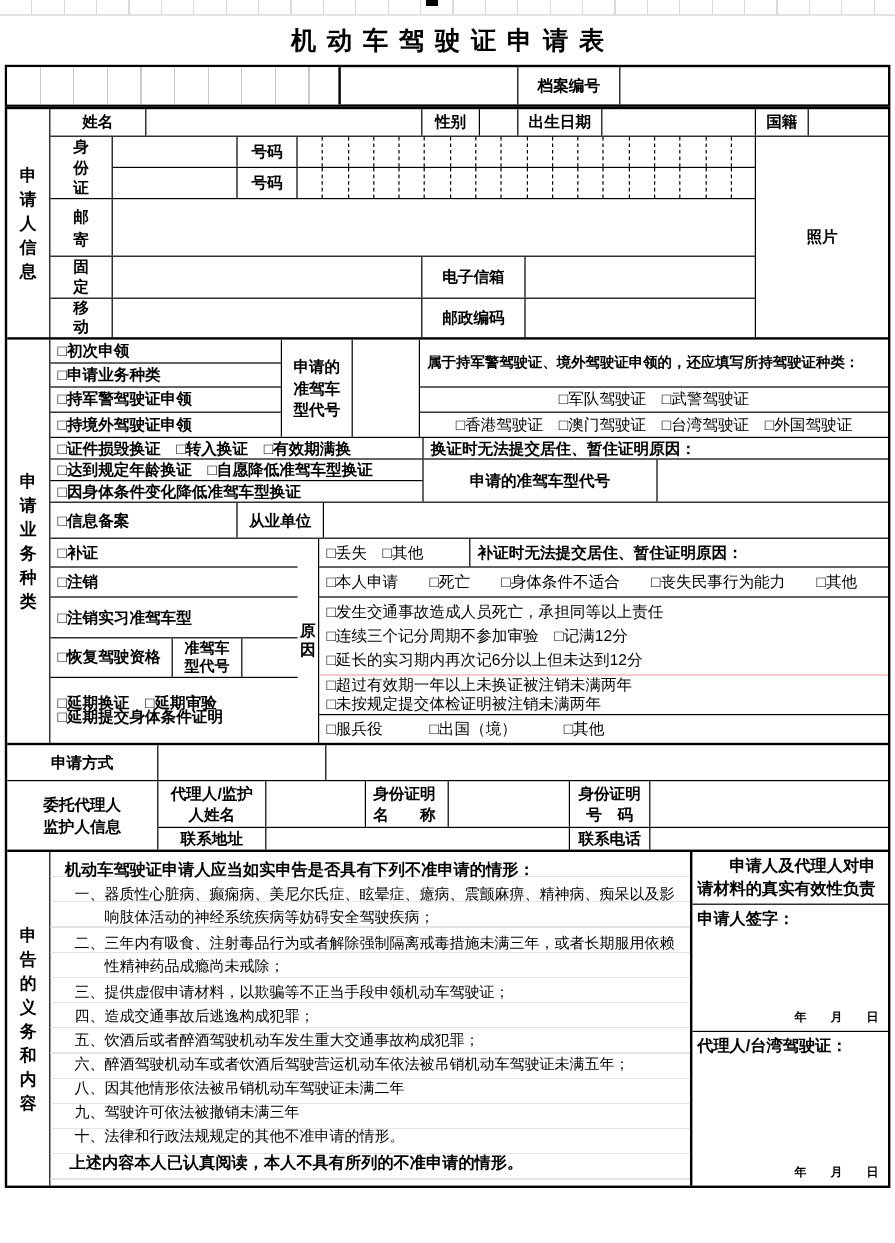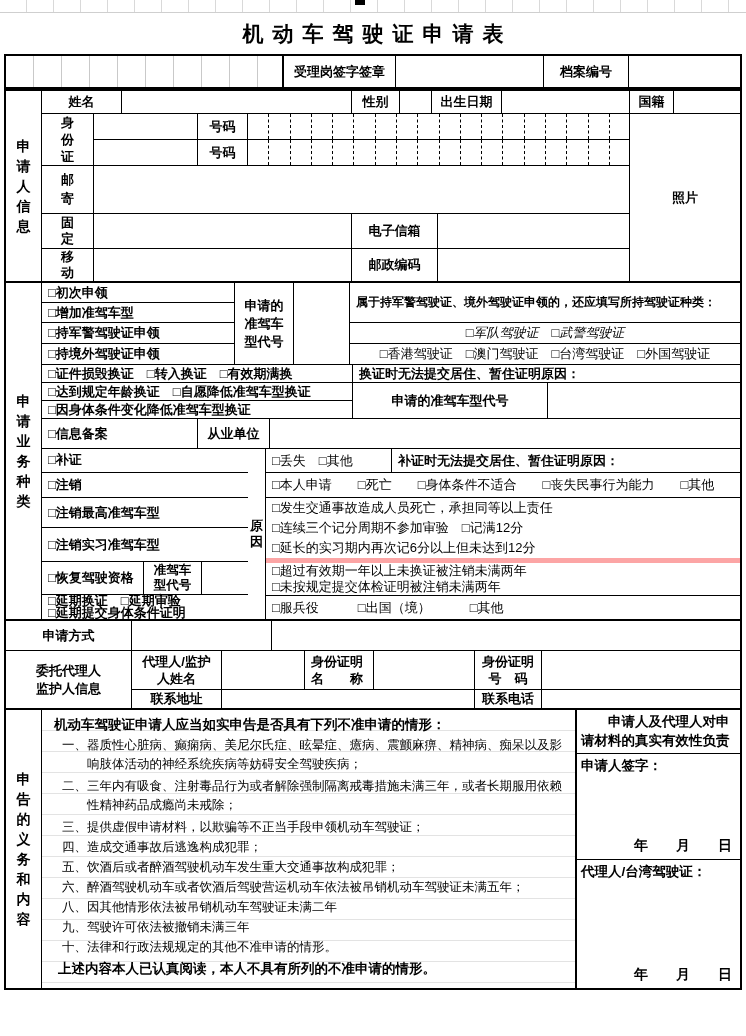--- a/index.html
+++ b/index.html
@@ -57,39 +57,38 @@
   }
   .decl-head { font-weight:bold; font-size:13.5px; line-height:20px; }
   .decl-item { font-size:12.5px; padding-left:25px; text-indent:-25px; margin:1px 0 1px 8px; line-height:19px; }
   .decl-item.gap { margin-bottom:3px; }
   .decl-foot { font-weight:bold; font-size:13.5px; margin:2px 0 0 4px; line-height:20px; }
 
   .sign-panel { flex:1; display:flex; flex-direction:column; min-width:0; }
   .sign-note { height:44px; border-bottom:1px solid #000; font-weight:bold; padding:2px 4px; line-height:19px; text-indent:2em; overflow:hidden; font-size:13.5px; }
   .sign-block { display:flex; flex-direction:column; justify-content:space-between; padding:3px 6px 4px 4px; }
   .sign-block .slabel { font-weight:bold; font-size:13.5px; }
-  .sign-block .sdate { align-self:flex-end; font-weight:bold; font-size:14px; padding-right:2px; }
+  .sign-block .sdate { align-self:flex-end; font-weight:bold; font-size:10px; padding-right:2px; }
   .fs12 { font-size:12px; }
   .lh20 { line-height:20px; }
 </style>
 </head>
 <body>
 
 <div class="page">
   <div class="gridstrip">
     <div class="tick"></div>
   </div>
 
   <div class="title-row">
     <div class="title">机动车驾驶证申请表</div>
   </div>
 
   <div class="htable">
     <div class="hcells"></div>
-    <div class="hc" style="width:112px;">受理岗签字签章</div>
     <div class="hc" style="width:148px;"></div>
     <div class="hc" style="width:85px;">档案编号</div>
     <div class="hc" style="flex:1;border-right:0;"></div>
   </div>
 
   <div class="form">
 
     <div class="sec">
       <div class="sidebar">
         <div class="vtext">申请人信息</div>
@@ -156,21 +155,21 @@
                       <div class="dash"></div>
                       <div class="dash"></div>
                       <div class="dash"></div>
                       <div class="dash"></div>
                       <div class="dash"></div>
                       <div class="dash"></div>
                   </div>
                 </div>
               </div>
             </div>
-            <div class="fr" style="height:48px;font-family:Liberation Mono, monospace;">
+            <div class="fr" style="height:48px;">
               <div class="c b" style="width:52px;overflow:hidden;">
                 <div class="vtext" style="font-size:13px;line-height:19px;">邮寄</div>
               </div>
               <div class="c nr left" style="flex:1;"></div>
             </div>
             <div class="fr" style="height:35px;">
               <div class="c b" style="width:52px;overflow:hidden;">
                 <div class="vtext" style="font-size:13px;line-height:16px;">固定</div>
               </div>
               <div class="c" style="width:258px;"></div>
@@ -193,29 +192,29 @@
 
     <div class="sec">
       <div class="sidebar">
         <div class="vtext">申请业务种类</div>
       </div>
       <div class="content">
 
         <div class="fr" style="height:82px;">
           <div class="col" style="width:192px;">
             <div class="fr c nr left b" style="height:20px;">□初次申领</div>
-            <div class="fr c nr left b" style="height:20px;">□增加准驾车型</div>
+            <div class="fr c nr left b" style="height:20px;">□申请业务种类</div>
             <div class="fr c nr left b" style="height:21px;">□持军警驾驶证申领</div>
             <div class="fr c nr left b nb" style="flex:1;">□持境外驾驶证申领</div>
           </div>
           <div class="c b" style="width:60px;border-left:1px solid #000;line-height:18px;padding:0 8px;">申请的准驾车型代号</div>
           <div class="c" style="width:56px;"></div>
           <div class="col" style="flex:1;">
             <div class="fr c nr left b fs12" style="height:40px;">属于持军警驾驶证、境外驾驶证申领的，还应填写所持驾驶证种类：</div>
-            <div class="fr c nr" style="height:21px;font-style:italic;">□军队驾驶证　□武警驾驶证</div>
+            <div class="fr c nr" style="height:21px;">□军队驾驶证　□武警驾驶证</div>
             <div class="fr c nr nb" style="flex:1;">□香港驾驶证　□澳门驾驶证　□台湾驾驶证　□外国驾驶证</div>
           </div>
         </div>
 
         <div class="fr" style="height:54px;">
           <div class="col" style="width:310px;">
             <div class="fr c nr left b" style="height:18px;">□证件损毁换证　□转入换证　□有效期满换</div>
             <div class="fr c nr left b" style="height:18px;border-bottom:1px solid #000;">□达到规定年龄换证　□自愿降低准驾车型换证</div>
             <div class="fr c nr left b nb" style="flex:1;">□因身体条件变化降低准驾车型换证</div>
           </div>
@@ -232,42 +231,41 @@
         <div class="fr" style="height:30px;">
           <div class="c left b" style="width:156px;">□信息备案</div>
           <div class="c b" style="width:72px;">从业单位</div>
           <div class="c nr" style="flex:1;"></div>
         </div>
 
         <div class="fr nb" style="height:170px;">
           <div class="col" style="width:206px;">
             <div class="fr c nr left b" style="height:24px;">□补证</div>
             <div class="fr c nr left b" style="height:25px;">□注销</div>
-            <div class="fr c nr left b" style="height:31px;">□注销最高准驾车型</div>
             <div class="fr c nr left b" style="height:34px;">□注销实习准驾车型</div>
             <div class="fr" style="height:33px;">
               <div class="c left b" style="width:102px;line-height:16px;">□恢复驾驶资格</div>
               <div class="c b" style="width:58px;line-height:15px;padding:0 6px;font-size:12.5px;">准驾车型代号</div>
               <div class="c nr" style="flex:1;"></div>
             </div>
             <div class="fr nb col" style="flex:1;justify-content:center;padding-left:6px;">
               <div class="b" style="line-height:12px;">□延期换证　□延期审验</div>
               <div class="b" style="line-height:12px;">□延期提交身体条件证明</div>
             </div>
           </div>
           <div class="reason-col">
             <div class="vtext">原因</div>
           </div>
           <div class="col" style="flex:1;">
             <div class="fr" style="height:24px;">
               <div class="c left" style="width:126px;">□丢失　□其他</div>
               <div class="c nr left b" style="flex:1;">补证时无法提交居住、暂住证明原因：</div>
             </div>
             <div class="fr c nr left" style="height:25px;">□本人申请　　□死亡　　□身体条件不适合　　□丧失民事行为能力　　□其他</div>
-            <div class="fr nb col" style="height:65px;justify-content:center;padding-left:6px;border-bottom:5px solid #fca5a5;">
+            <div class="fr nb col" style="height:65px;justify-content:center;padding-left:6px;border-bottom:1px solid #fca5a5;">
               <div class="lh20">□发生交通事故造成人员死亡，承担同等以上责任</div>
               <div class="lh20">□连续三个记分周期不参加审验　□记满12分</div>
               <div class="lh20">□延长的实习期内再次记6分以上但未达到12分</div>
             </div>
             <div class="fr nb col" style="height:33px;justify-content:center;padding-left:6px;border-bottom:1px solid #000;">
               <div style="line-height:16px;">□超过有效期一年以上未换证被注销未满两年</div>
               <div style="line-height:16px;">□未按规定提交体检证明被注销未满两年</div>
             </div>
             <div class="fr c nr left nb" style="flex:1;">□服兵役　　　□出国（境）　　　□其他</div>
           </div>

